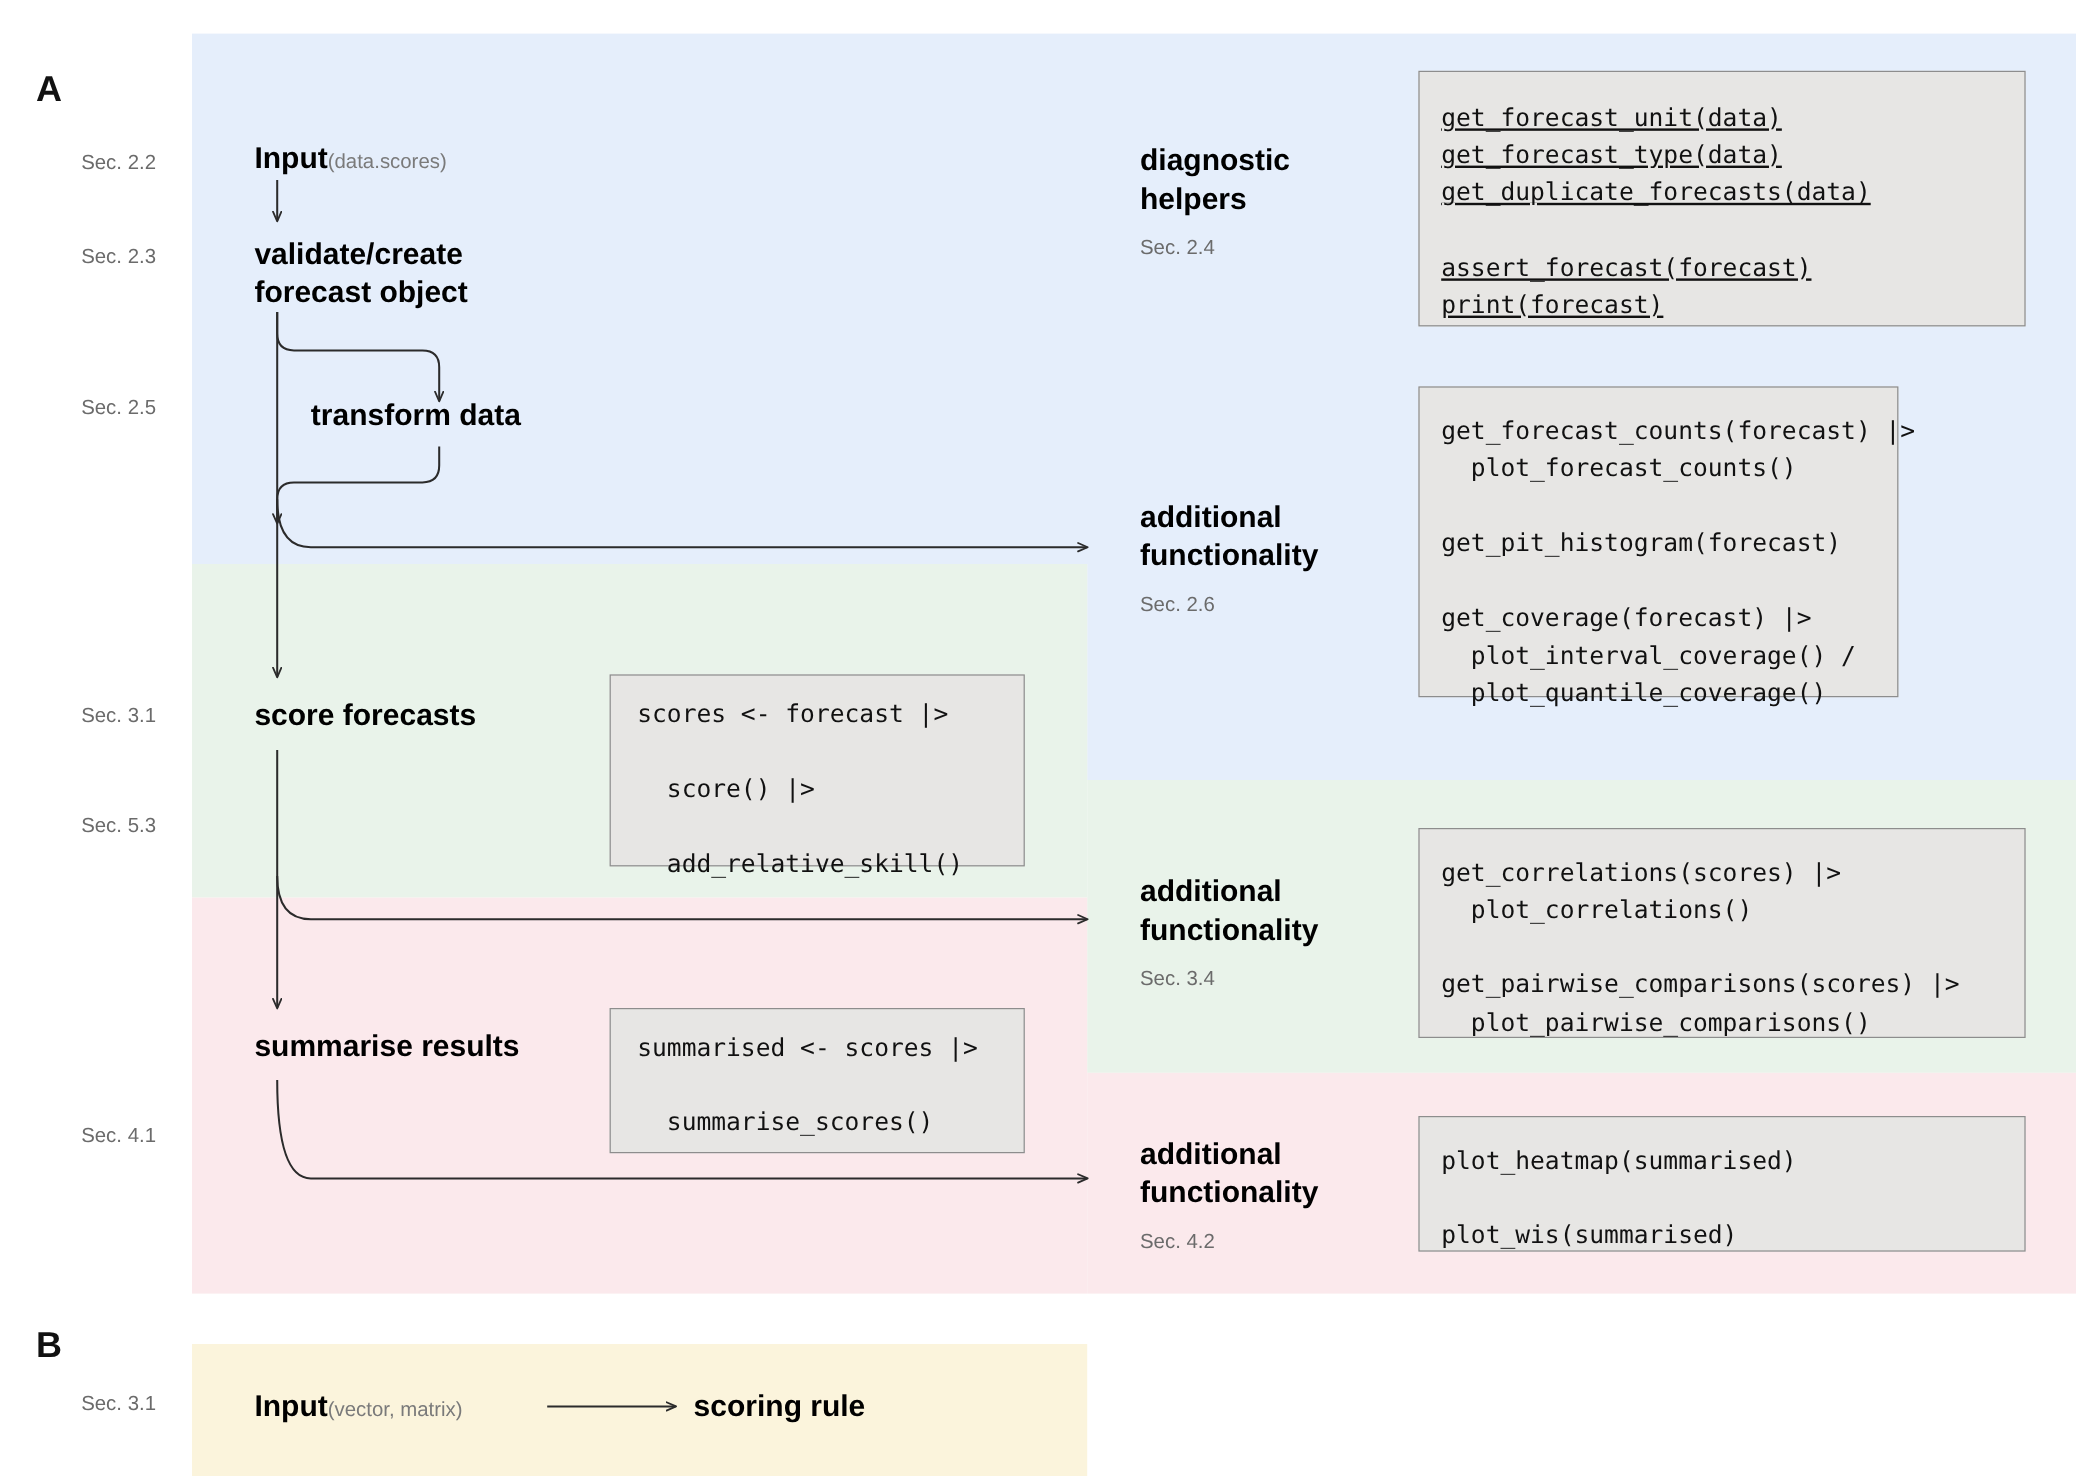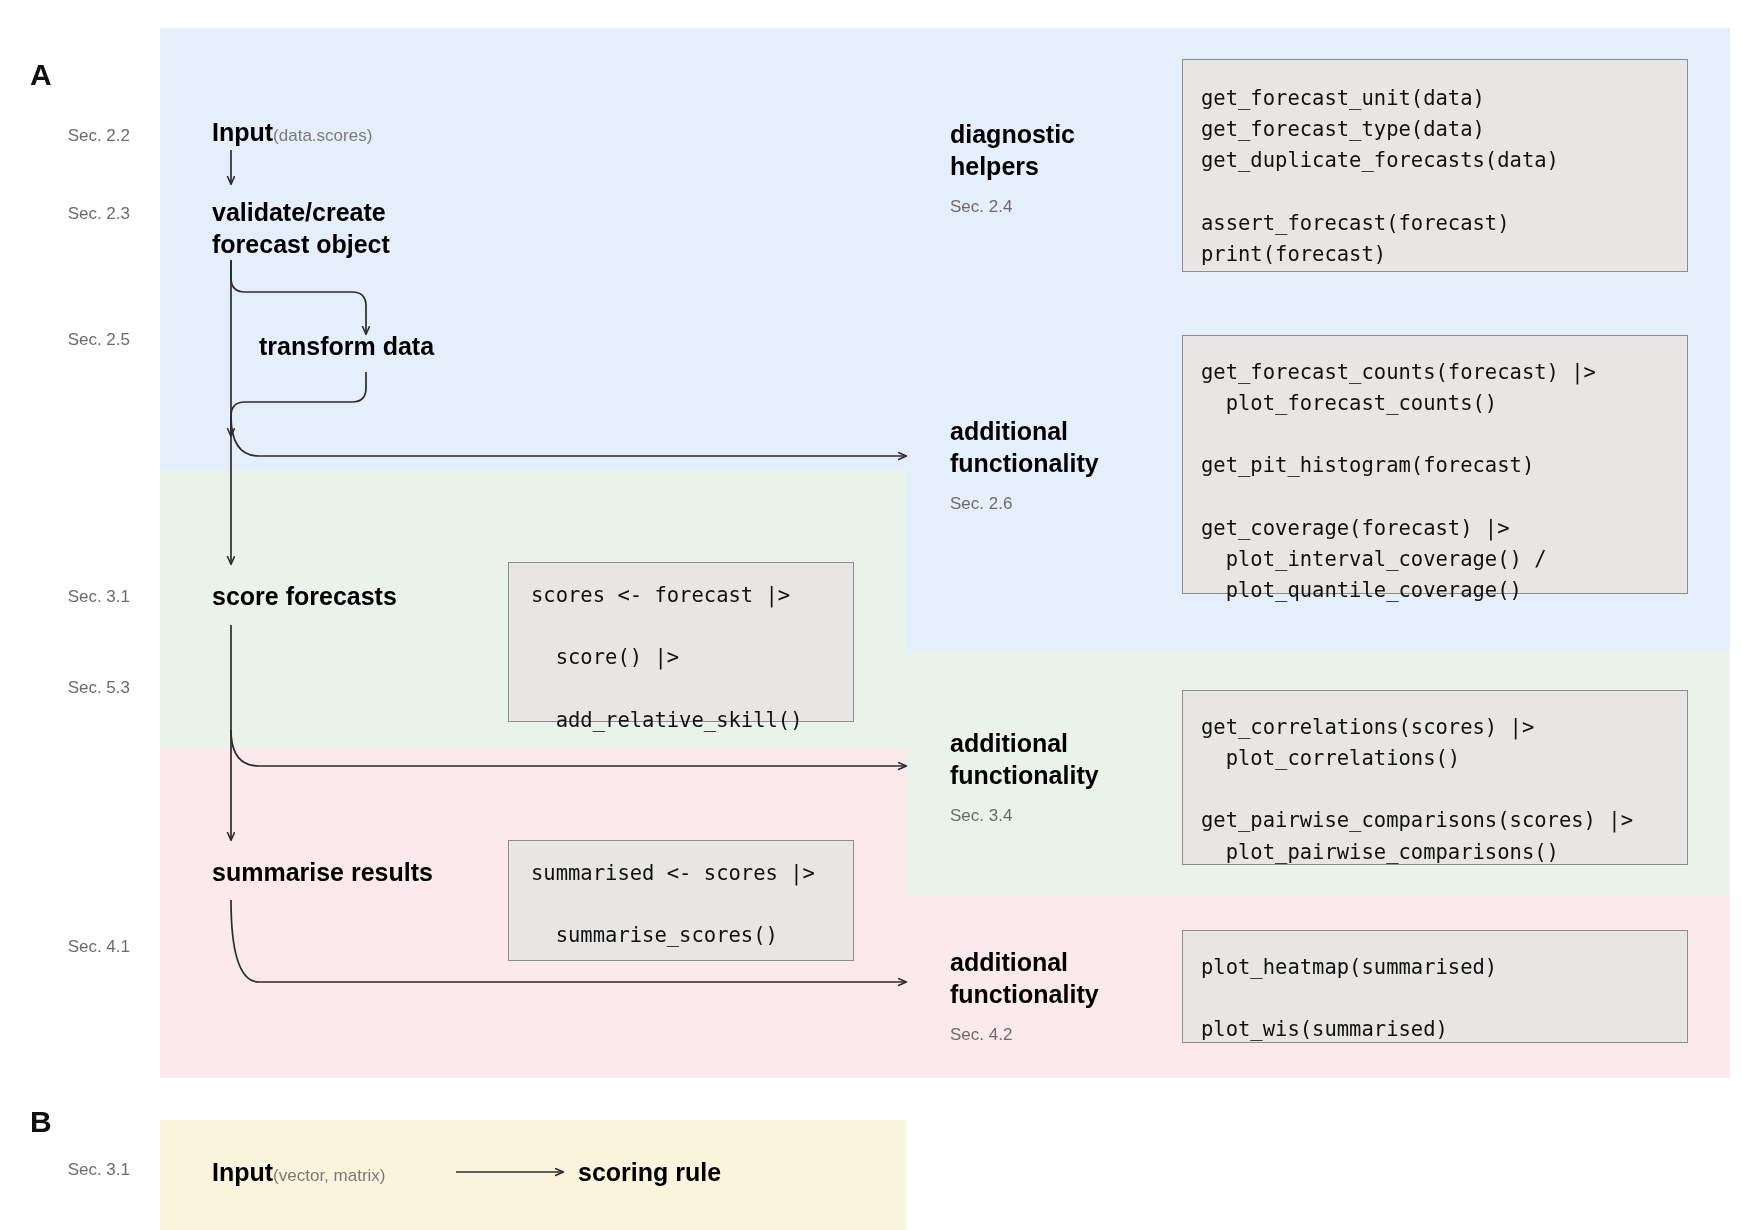--- a/index.html
+++ b/index.html
@@ -104,30 +104,30 @@
   <div class="rsec" style="left:950px;top:494px;">Sec. 2.6</div>
 
   <div class="rhead" style="left:950px;top:727px;white-space:pre;">additional
 functionality</div>
   <div class="rsec" style="left:950px;top:806px;">Sec. 3.4</div>
 
   <div class="rhead" style="left:950px;top:946px;white-space:pre;">additional
 functionality</div>
   <div class="rsec" style="left:950px;top:1025px;">Sec. 4.2</div>
 
-  <div class="codebox" style="left:1182px;top:59px;width:506px;height:213px;">
+  <div class="codebox" style="left:1182px;top:59px;width:506px;height:213px;text-decoration:underline;">
     <pre style="padding:23px 0 0 18px;">get_forecast_unit(data)
 get_forecast_type(data)
 get_duplicate_forecasts(data)
 
 assert_forecast(forecast)
 print(forecast)</pre>
   </div>
 
-  <div class="codebox" style="left:1182px;top:335px;width:506px;height:259px;">
+  <div class="codebox" style="left:1182px;top:322px;width:400px;height:259px;">
     <pre style="padding:21px 0 0 18px;">get_forecast_counts(forecast) |&gt;
   plot_forecast_counts()
 
 get_pit_histogram(forecast)
 
 get_coverage(forecast) |&gt;
   plot_interval_coverage() /
   plot_quantile_coverage()</pre>
   </div>
 

